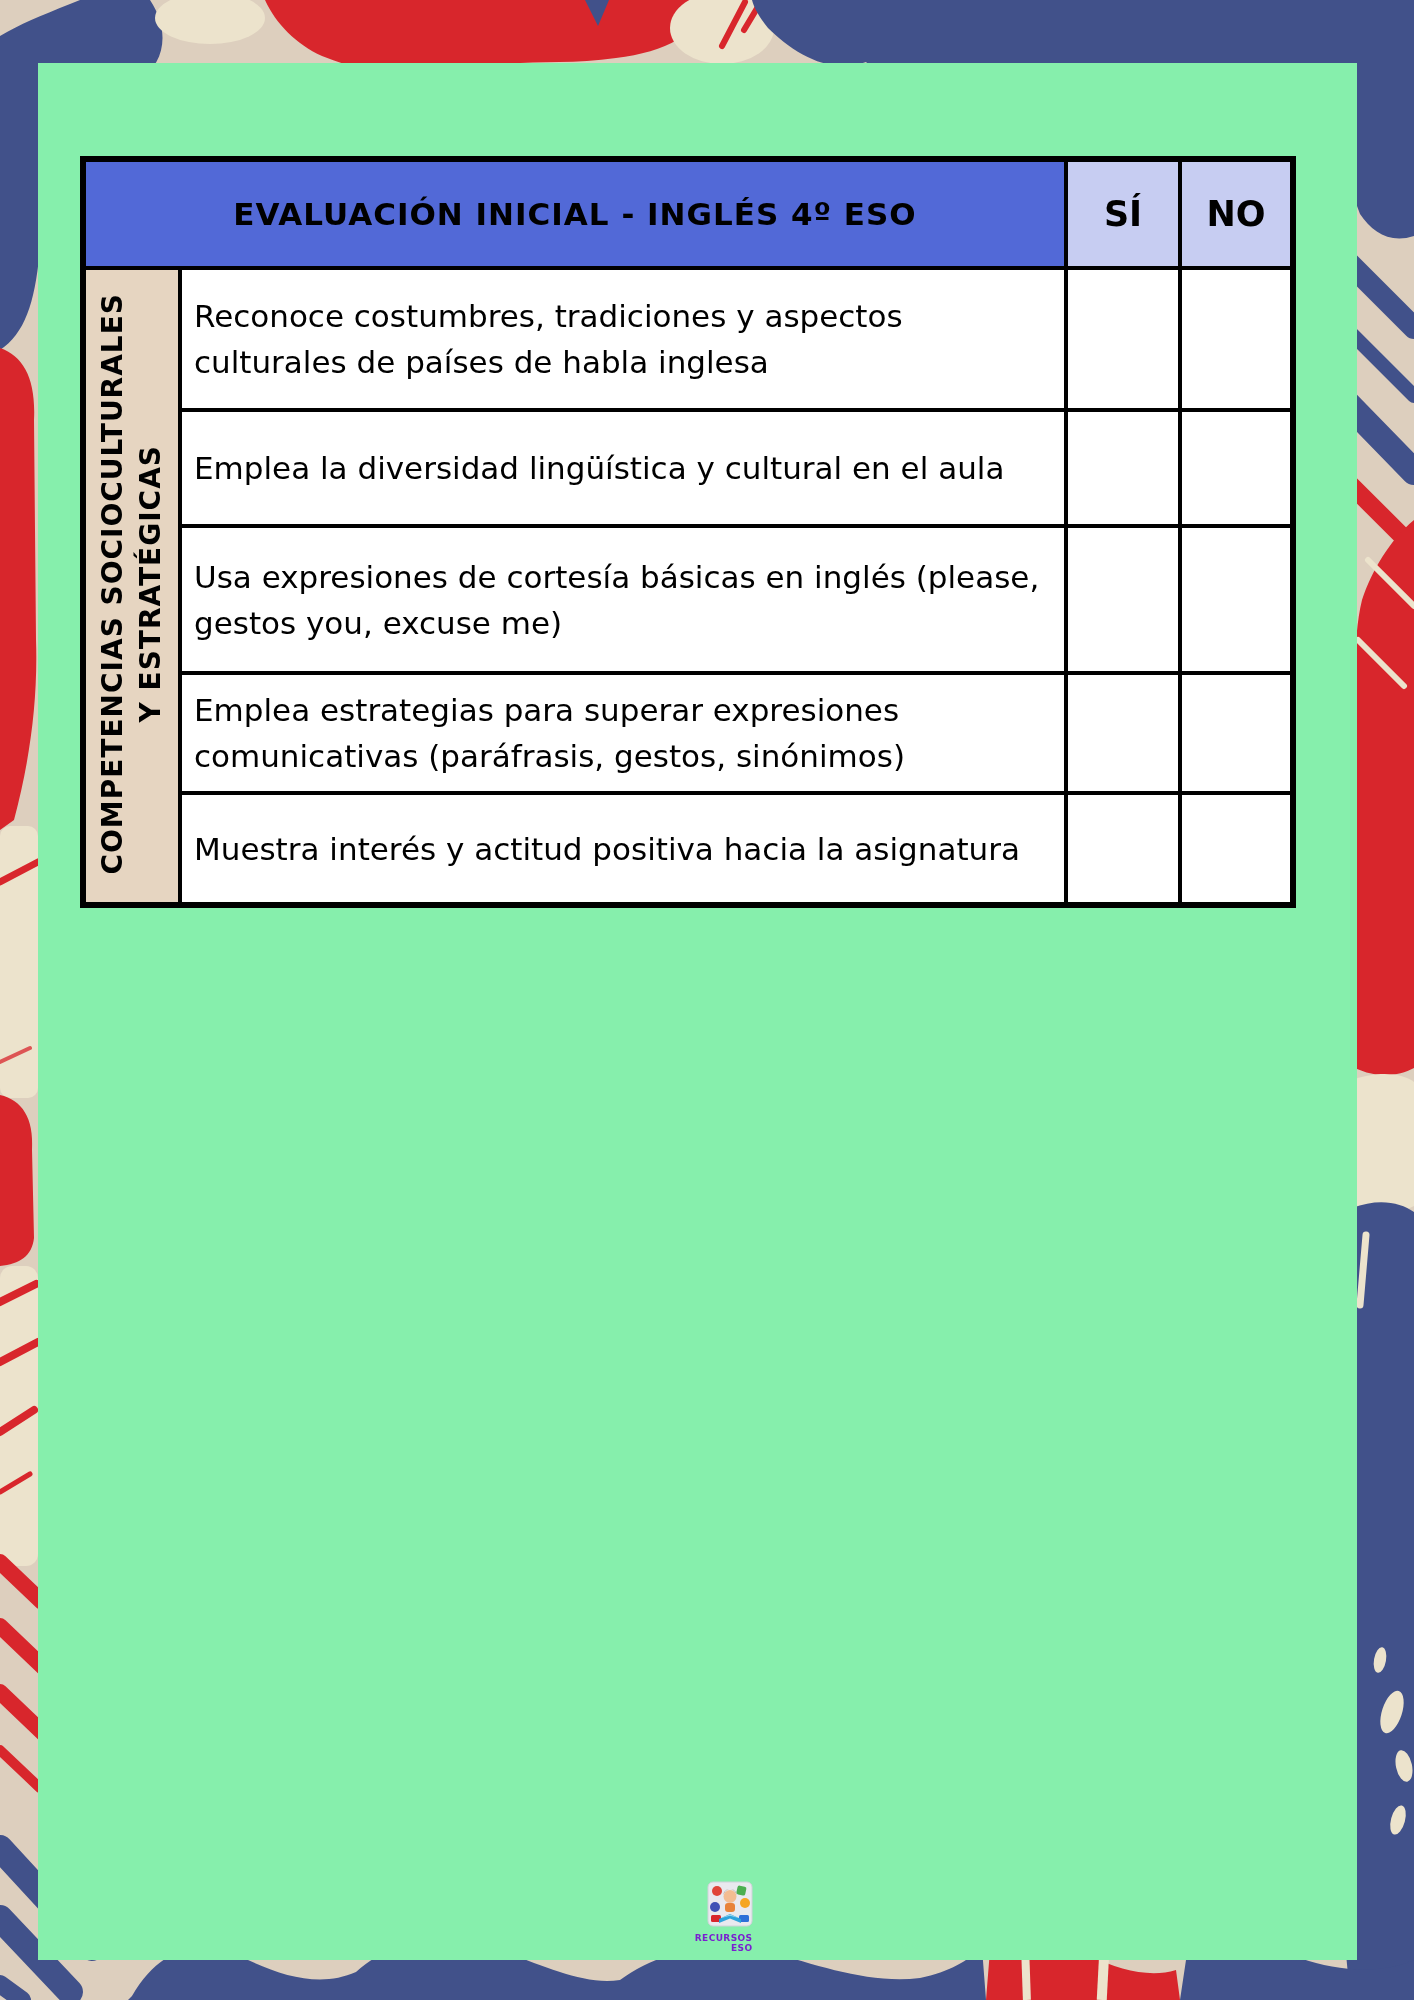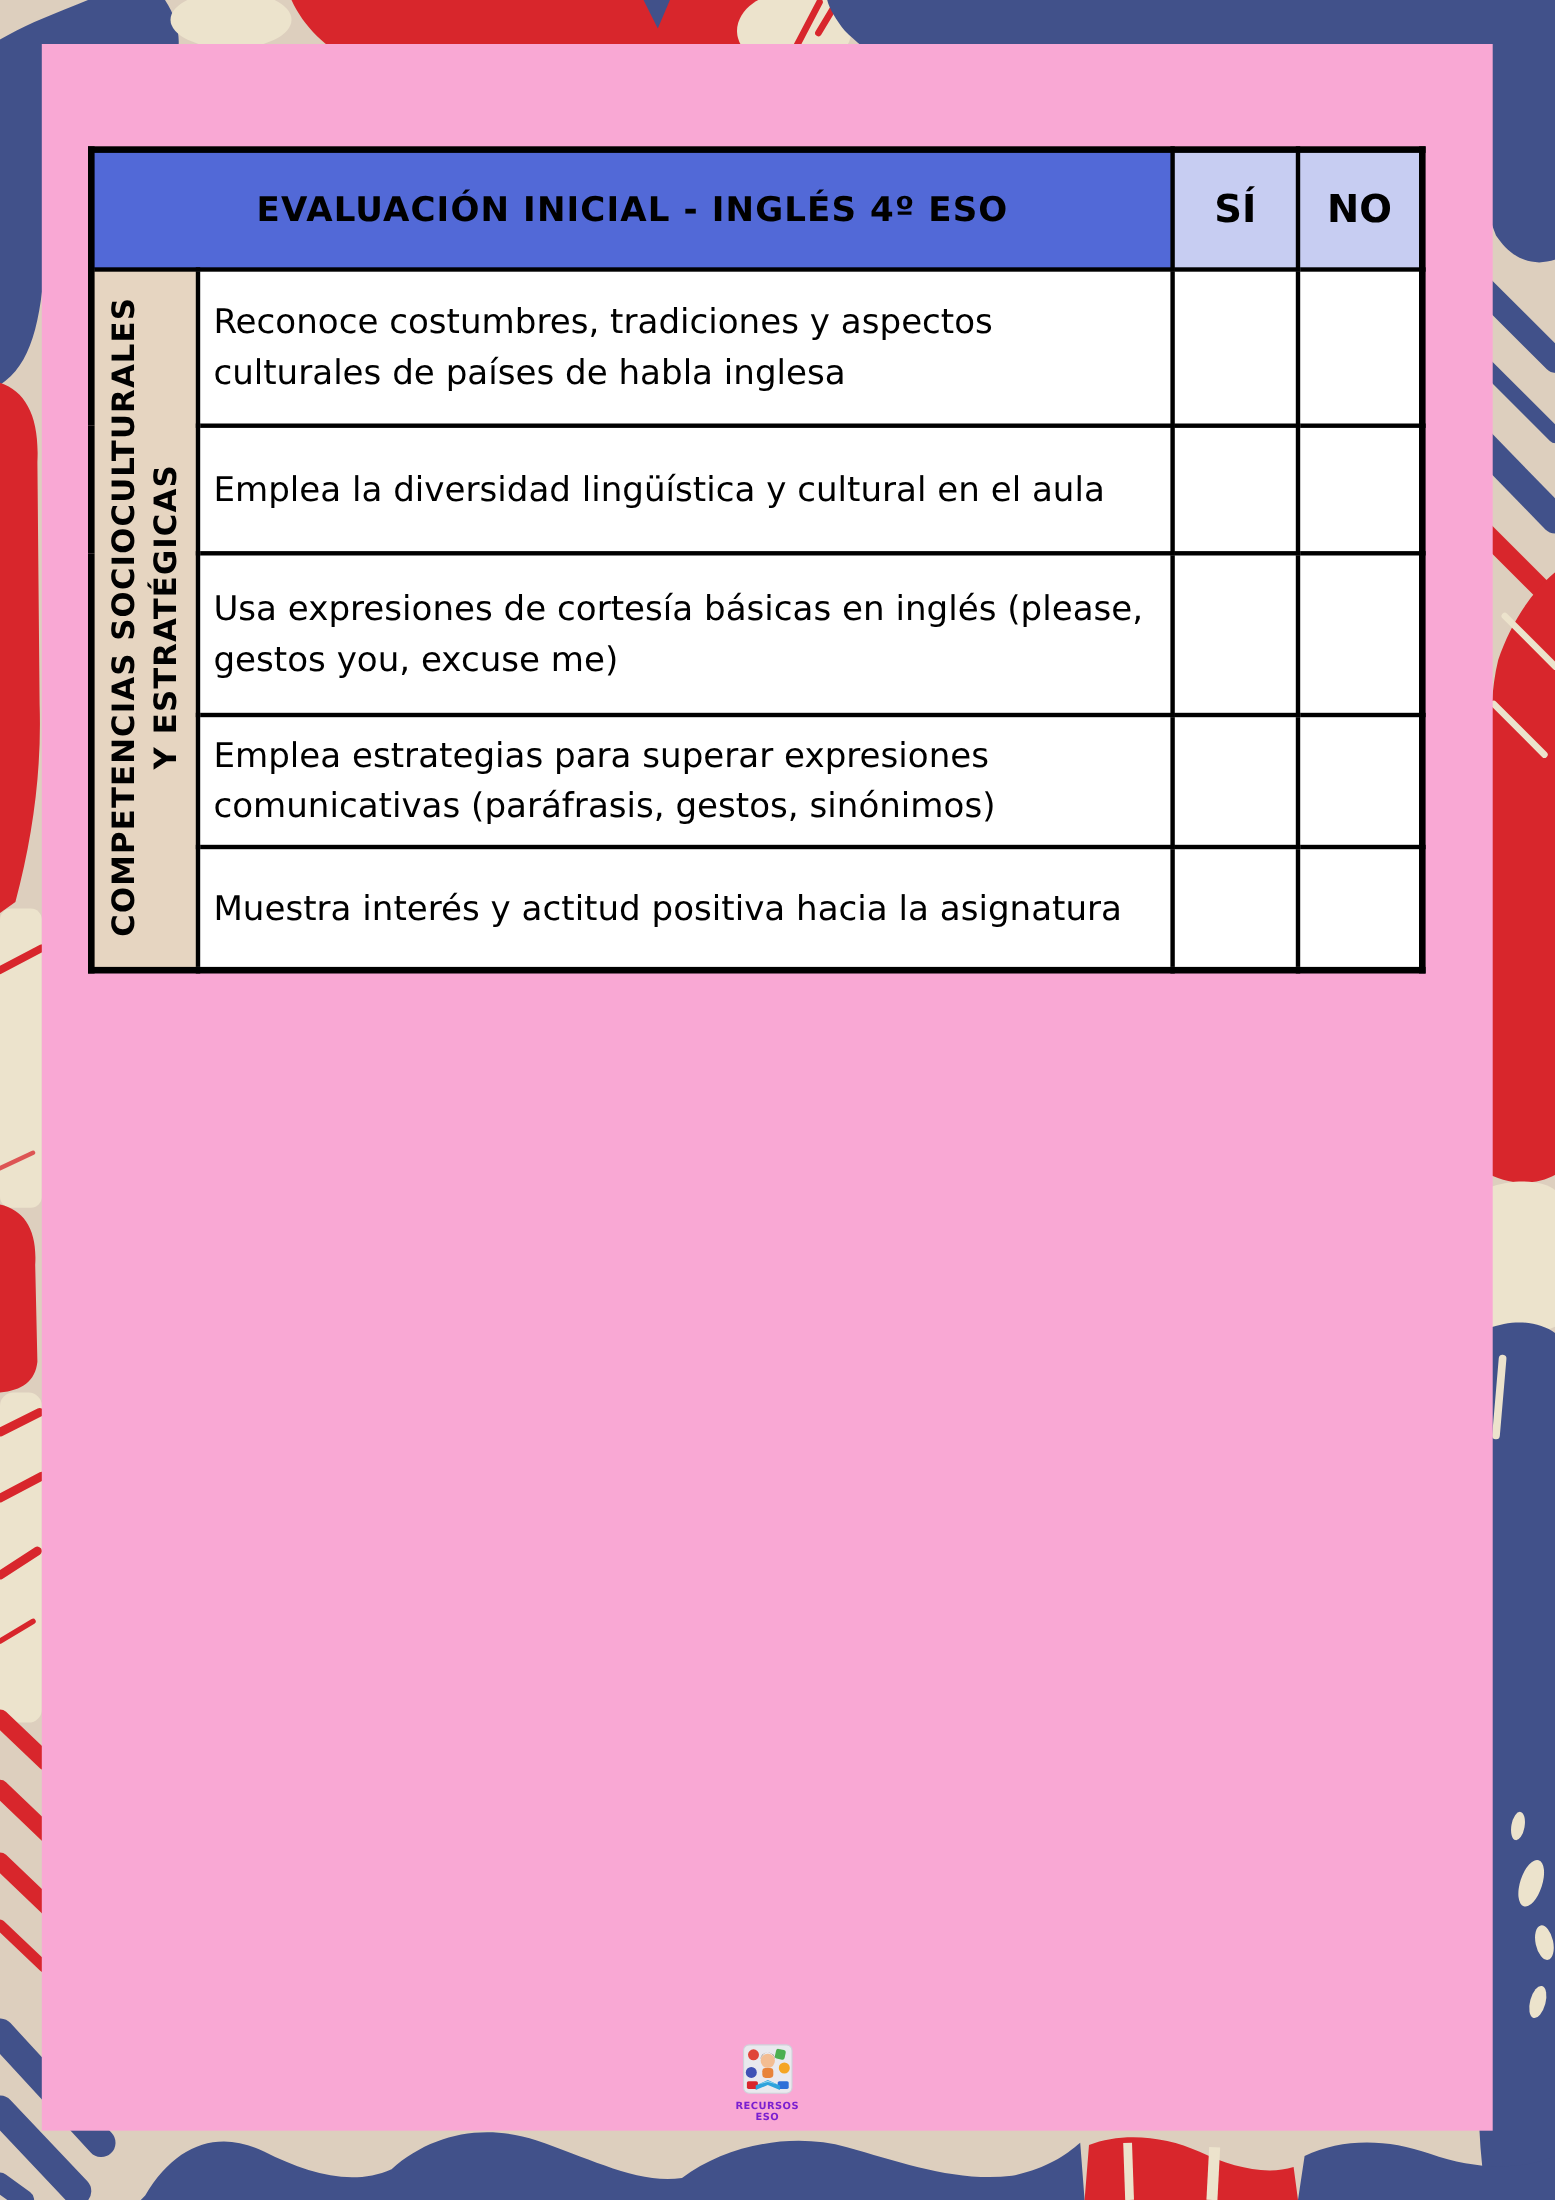--- a/index.html
+++ b/index.html
@@ -11,39 +11,39 @@
   *{box-sizing:border-box;margin:0;padding:0;}
   html,body{width:1414px;height:2000px;}
   body{position:relative;overflow:hidden;background:var(--frame-tan);
        font-family:"DejaVu Sans","Liberation Sans",sans-serif;color:#000;}
   .frame-art{position:absolute;left:0;top:0;width:1414px;height:2000px;pointer-events:none;}
   .fz-tan{fill:var(--frame-tan);} .fz-blue{fill:var(--frame-blue);} .fz-red{fill:var(--frame-red);} .fz-cream{fill:var(--frame-cream);}
   .sz-red{stroke:var(--frame-red);fill:none;stroke-linecap:round;}
   .sz-blue{stroke:var(--frame-blue);fill:none;stroke-linecap:round;}
   .sz-cream{stroke:var(--frame-cream);fill:none;stroke-linecap:round;}
 
-  .page{position:absolute;left:38px;top:40px;width:1319px;height:1897px;background:#f9a8d4;}
+  .page{position:absolute;left:38px;top:63px;width:1319px;height:1897px;background:#86efac;}
 
   table.rubric{position:absolute;left:42px;top:93px;width:1210px;
     border-collapse:collapse;table-layout:fixed;}
   table.rubric td{border:4px solid var(--table-border);vertical-align:middle;}
   table.rubric{border:6px solid var(--table-border);}
   td.title-cell{background:var(--header-blue);text-align:center;
     font-size:31px;letter-spacing:1px;font-weight:bold;}
   td.yn{background:var(--yesno-bg);text-align:center;font-size:35px;font-weight:bold;}
   td.cat{background:var(--category-bg);text-align:center;}
   .vert{writing-mode:vertical-rl;transform:rotate(180deg);display:inline-block;
     white-space:pre-line;font-size:28px;font-weight:bold;letter-spacing:1px;
     line-height:1.35;text-align:center;}
   td.crit{background:#ffffff;font-size:31px;line-height:46px;
     padding:6px 14px 6px 12px;font-weight:500;}
   td.box{background:#ffffff;}
 
   .logo{position:absolute;left:50%;bottom:6px;transform:translateX(-50%);
-    width:110px;text-align:center;}
+    width:110px;text-align:right;}
   .logo-text{font-size:9px;font-weight:bold;color:var(--logo-purple);
     white-space:pre-line;line-height:1.1;letter-spacing:.4px;margin-top:1px;}
 </style>
 </head>
 <body>
 
 <svg class="frame-art" viewBox="0 0 1414 2000" xmlns="http://www.w3.org/2000/svg" aria-hidden="true">
   <rect class="fz-tan" x="0" y="0" width="1414" height="2000"></rect>
 
   <path class="fz-blue" d="M0,36 C20,24 40,16 70,4 L80,0 H150 C170,30 166,64 138,80

